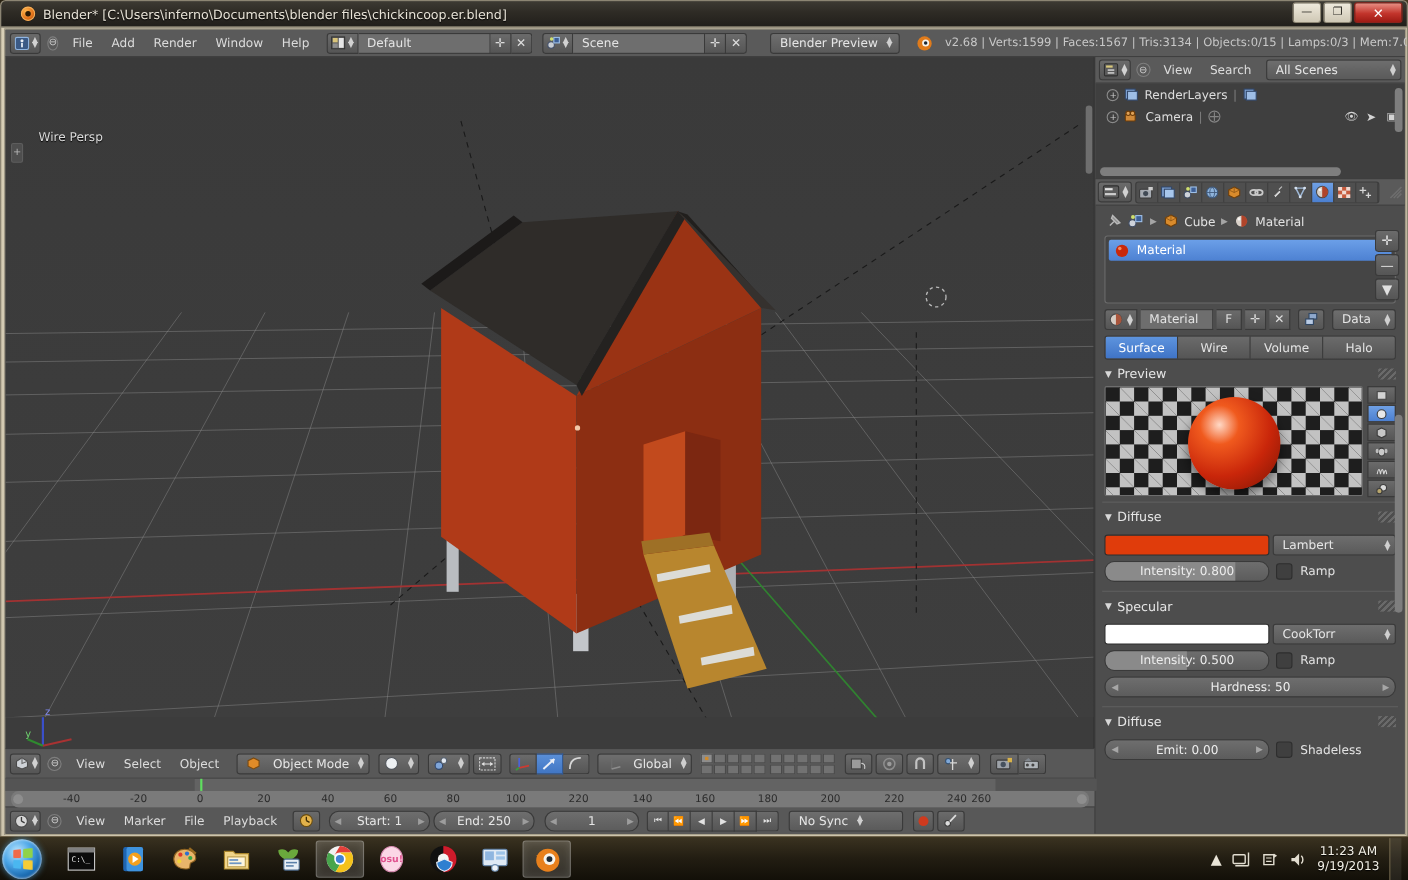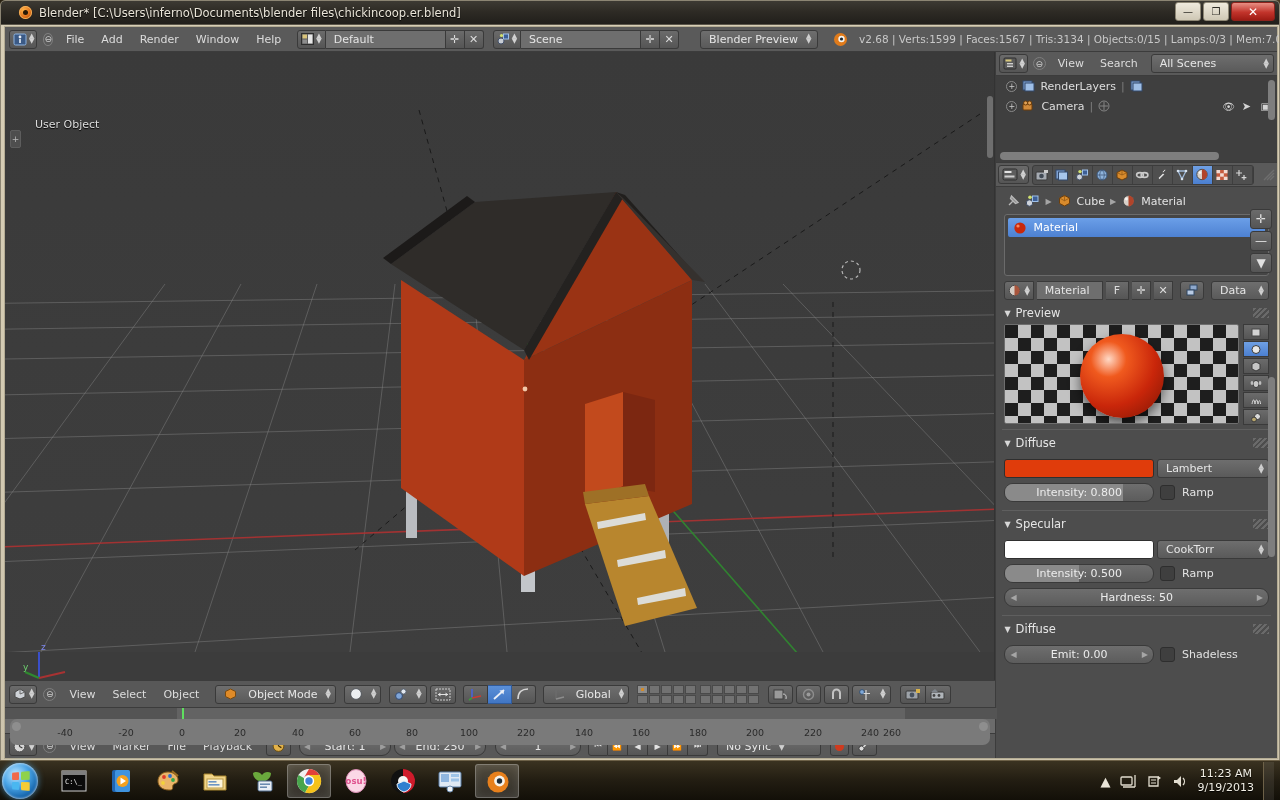--- a/index.html
+++ b/index.html
@@ -168,21 +168,21 @@
 
   
   .tl-strip {
     height:26px; background:#6b6b6b; border-top:1px solid #3c3c3c;
     position:relative; flex:none;
   }
   .tl-bg { position:absolute; left:0; top:0; right:0; height:11px; background:#636363; }
   .tl-bg .dark { position:absolute; top:0; height:11px; background:#545454; }
   .tl-playhead { position:absolute; top:0; width:2px; height:11px; background:#5fdf5f; }
   .tl-ruler {
-    position:absolute; left:5px; right:5px; top:11px; height:26px;
+    position:absolute; left:5px; right:5px; top:11px; height:15px;
     background:#7a7a7a; border-radius:7px;
     display:flex; align-items:center;
   }
   .tl-tick { position:absolute; color:#2b2b2b; font-size:9.5px; transform:translateX(-50%); }
   .tl-cap { position:absolute; top:3px; width:9px;height:9px;border-radius:50%;background:#8e8e8e; }
 
   .tl-header {
     height:25px; background:#585858; border-top:1px solid #3c3c3c;
     display:flex; align-items:center; padding:0 4px; gap:3px; flex:none;
   }
@@ -532,21 +532,21 @@
               <polygon points="580,452 644,444 640,432 578,440" fill="#9e7026"></polygon>
               <g>
                 <polygon points="592,470 640,461 641,468 593,477" fill="#dcdcd7"></polygon>
                 <polygon points="612,508 660,498 661,506 613,515" fill="#dcdcd7"></polygon>
                 <polygon points="632,546 680,536 681,544 633,553" fill="#dcdcd7"></polygon>
               </g>
 
               <circle cx="520" cy="337" r="2.4" fill="#f2c8a8"></circle>
             </svg>
 
-            <div class="vp-txt vp-lbl-persp">User Object</div>
+            <div class="vp-txt vp-lbl-persp">Wire Persp</div>
 
             <div class="openpanel">+</div>
             <div class="vscroll-vp"></div>
 
             <svg class="axisgizmo" viewBox="0 0 50 50">
               <line x1="16" y1="38" x2="16" y2="12" stroke="#3a4fc9" stroke-width="2"></line>
               <line x1="16" y1="38" x2="42" y2="32" stroke="#a83232" stroke-width="2"></line>
               <line x1="16" y1="38" x2="2" y2="32" stroke="#2f8a2f" stroke-width="2"></line>
               <text x="18" y="10" fill="#7b84e8" font-size="9" font-family="DejaVu Sans">z</text>
               <text x="0" y="30" fill="#6fd06f" font-size="9" font-family="DejaVu Sans">y</text>
@@ -1030,20 +1030,26 @@
                 </div>
                 <div class="dropdown" style="margin-left:4px;min-width:58px">
                   <span>Data</span>
                   <span class="arrows" style="margin-left:auto">
                       <span>▲</span>
                       <span>▼</span>
                     </span>
                 </div>
               </div>
 
+              <div class="tabs4">
+                <div class="t4 on">Surface</div>
+                <div class="t4">Wire</div>
+                <div class="t4">Volume</div>
+                <div class="t4">Halo</div>
+              </div>
 
               <div class="panel-title">
                 <span class="tri">▼</span>
                 <span>Preview</span>
                 <span class="grip"></span>
               </div>
               <div class="preview-wrap">
                 <div class="preview">
                   <div class="checker"></div>
                   <div class="pv-ball"></div>

